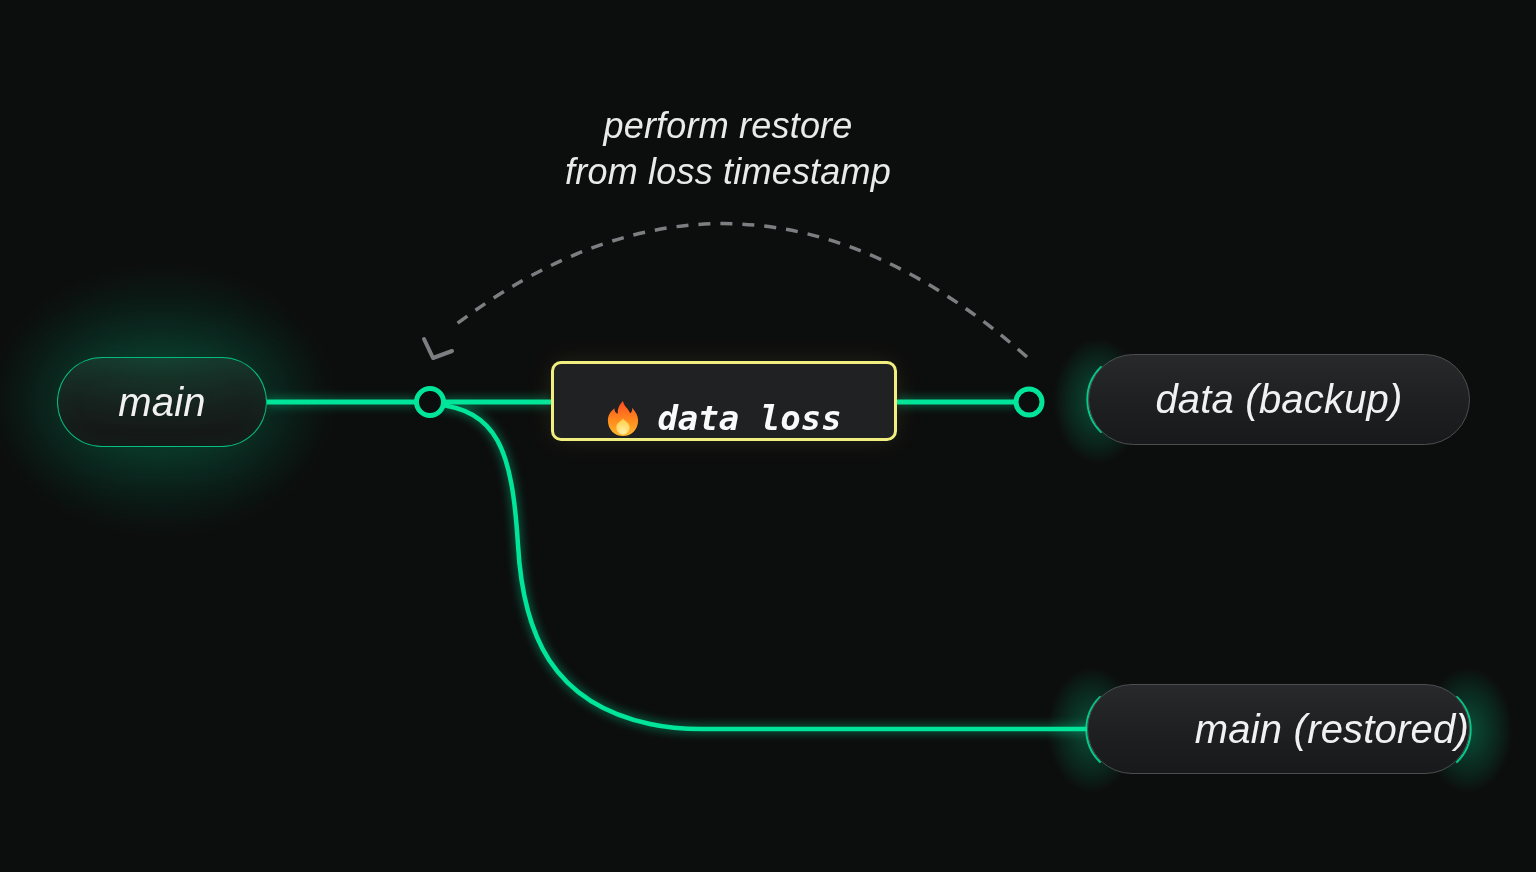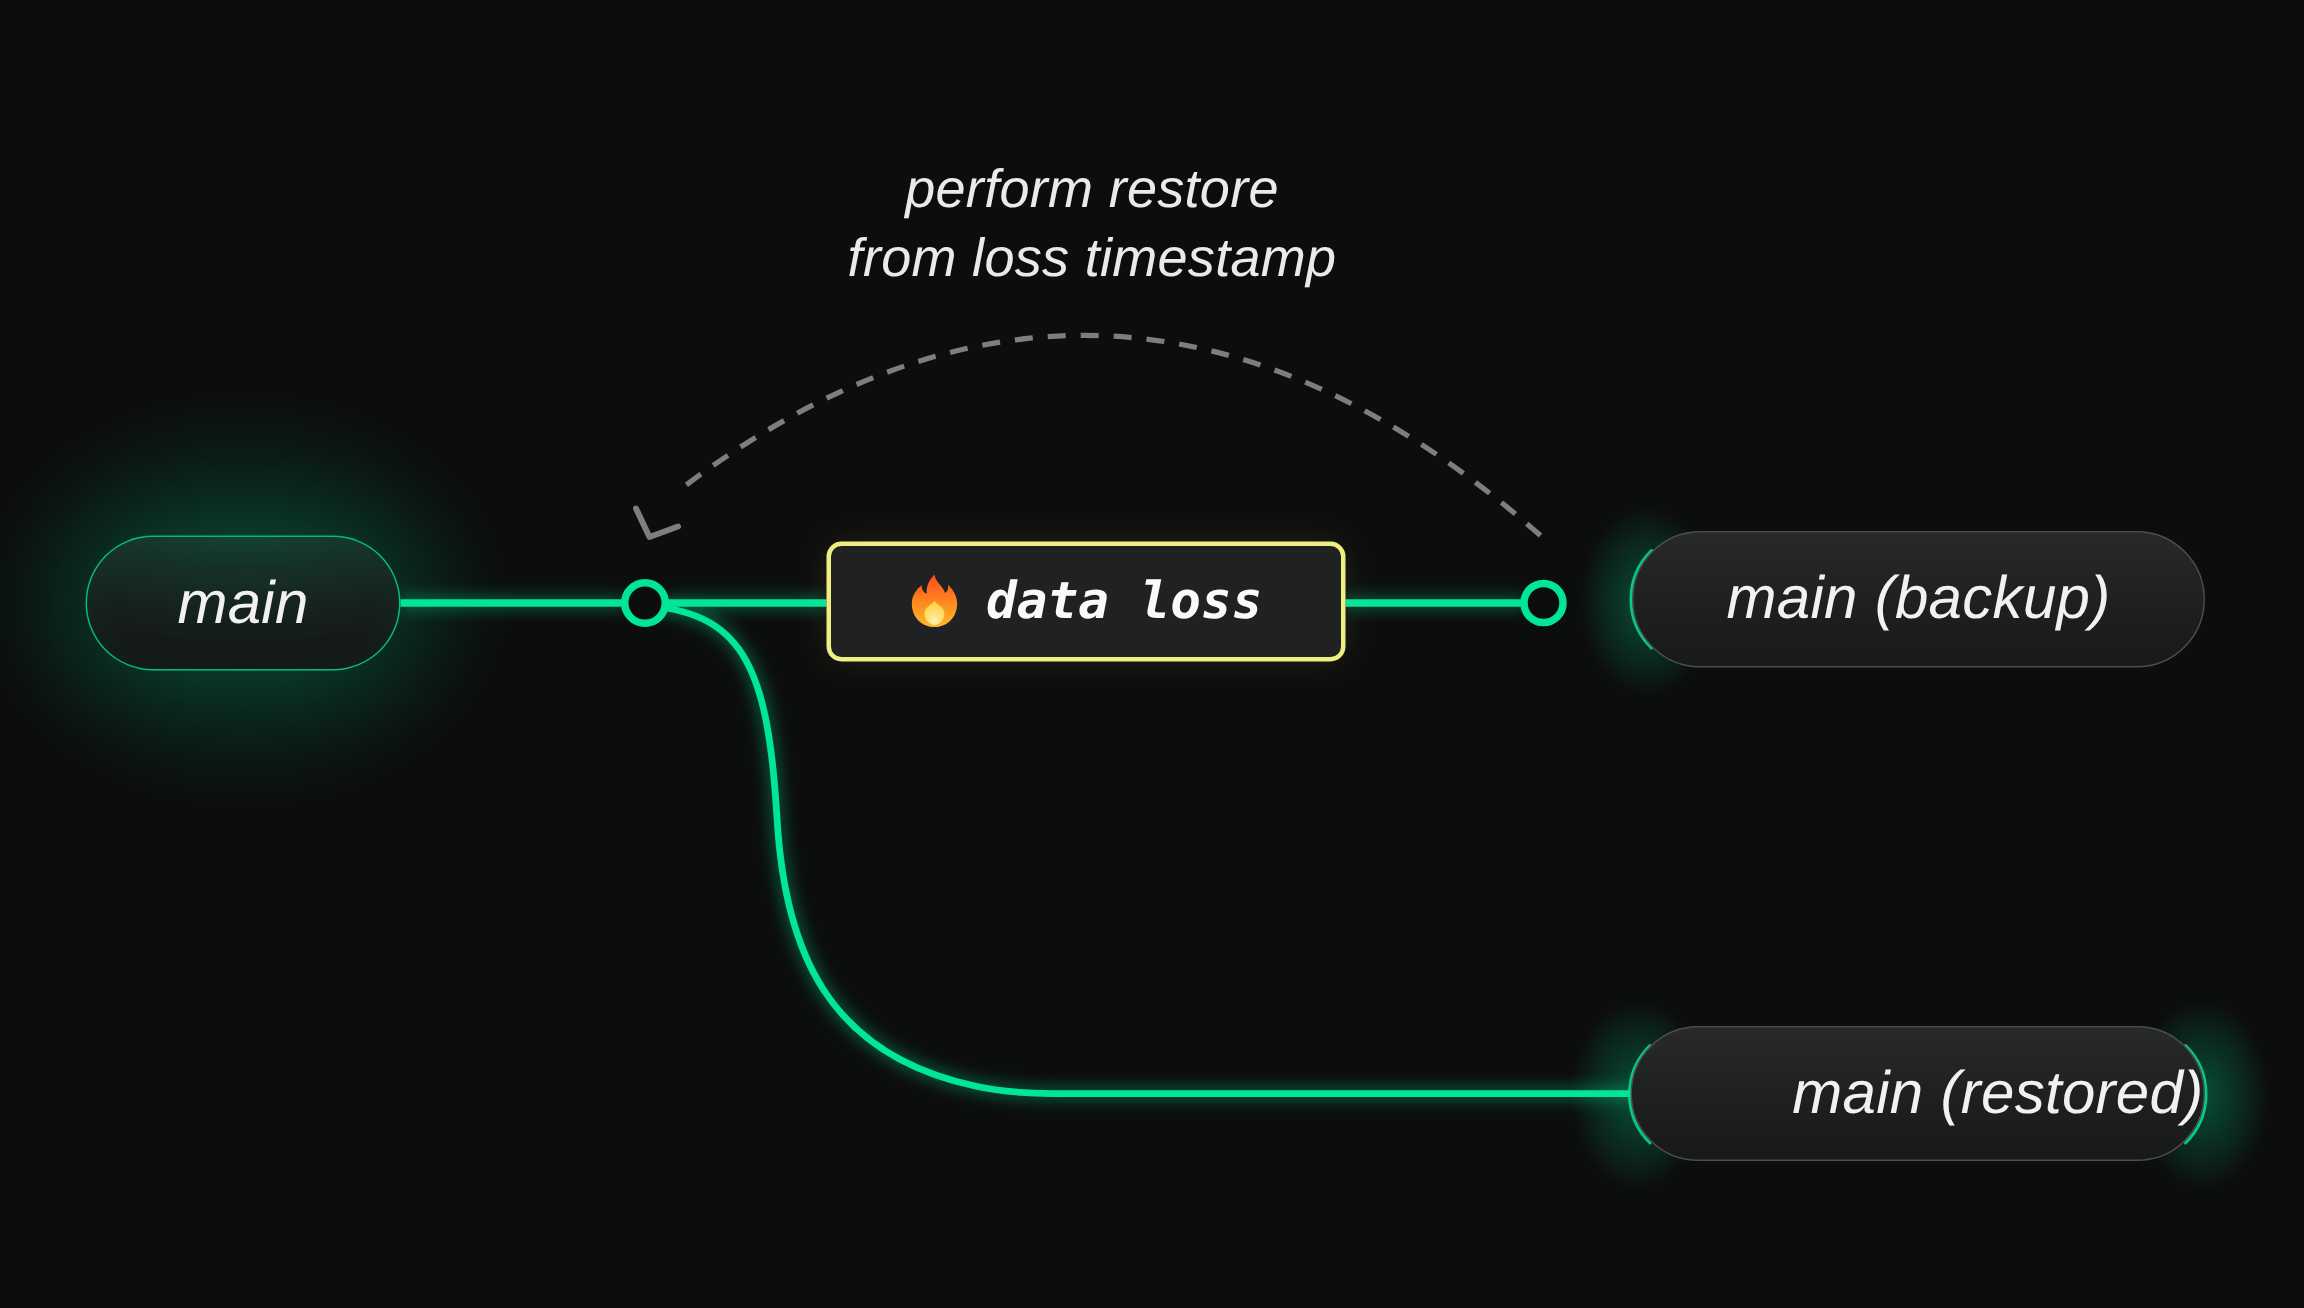--- a/index.html
+++ b/index.html
@@ -45,21 +45,21 @@
     position:absolute;width:120px;height:170px;pointer-events:none;
     background:radial-gradient(closest-side, rgba(0,229,153,.30), rgba(0,229,153,.10) 52%, rgba(0,229,153,0) 75%);
   }
   .glow-backup-left{left:1038px;top:316px;}
   .glow-restored-left{left:1032px;top:645px;}
   .glow-restored-right{left:1408px;top:645px;}
   
   .event-box{
     position:absolute;left:551px;top:361px;width:346px;height:80px;
     box-sizing:border-box;border:3px solid #f1ee80;border-radius:10px;
-    background:#1f2123;display:flex;align-items:center;justify-content:center;gap:17px;
+    background:#1f2123;display:flex;align-items:flex-end;justify-content:center;gap:17px;
     box-shadow:0 0 26px rgba(241,238,128,.10);
   }
   .event-label{
     font-family:"DejaVu Sans Mono","Liberation Mono",monospace;
     font-weight:700;font-size:34px;color:#fafafa;letter-spacing:0;
   }
   .connectors{position:absolute;left:0;top:0;}
 </style>
 </head>
 <body>
@@ -108,21 +108,21 @@
   <div class="annotation">
     <div>perform restore</div>
     <div>from loss timestamp</div>
   </div>
 
   <div class="pill pill-main">
     <span>main</span>
   </div>
 
   <div class="pill pill-gray pill-backup">
-    <span>main (backup)</span>
+    <span>data (backup)</span>
   </div>
 
   <div class="pill pill-gray pill-restored">
     <span>main (restored)</span>
   </div>
 
   <div class="event-box">
     <svg width="34" height="38" viewBox="0 0 36 40" aria-hidden="true">
       <defs>
         <linearGradient id="flameOuter" x1="0" y1="0" x2="0" y2="1">

